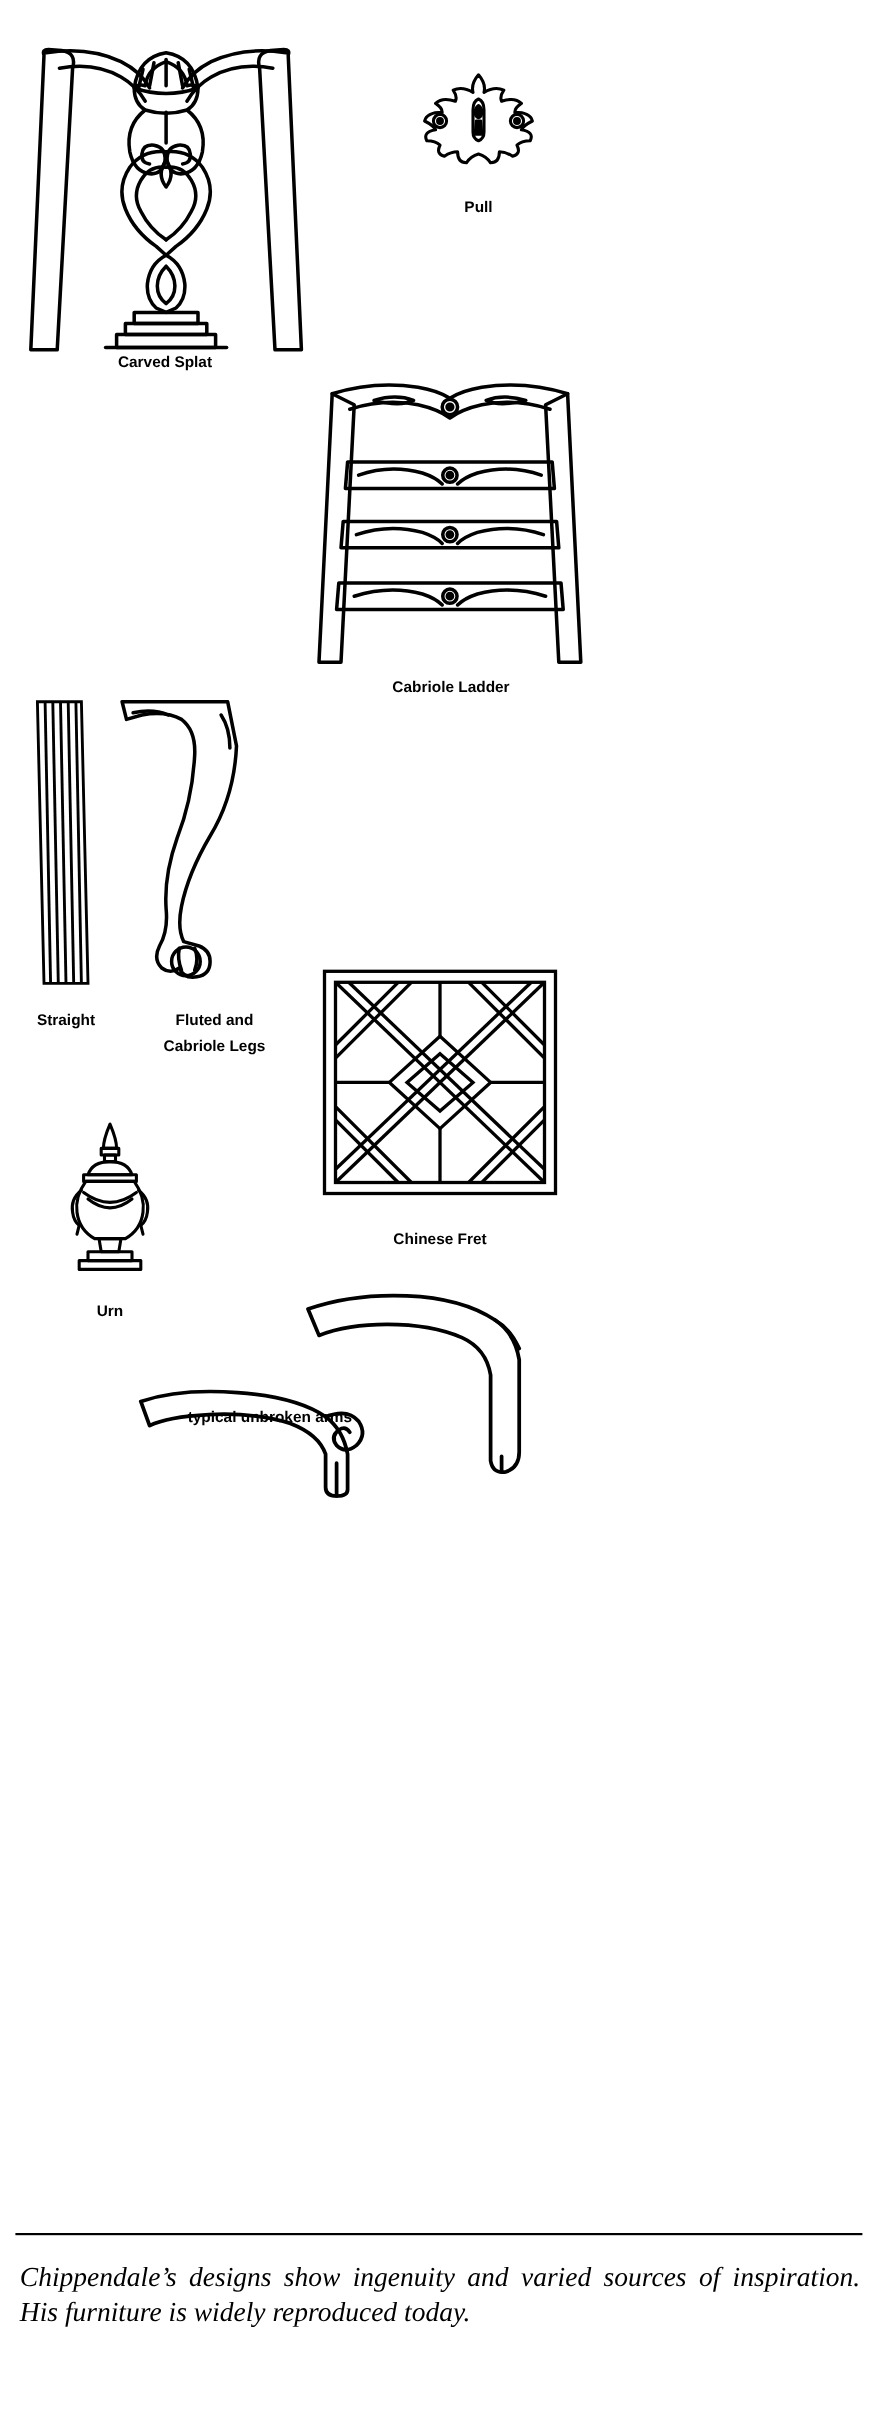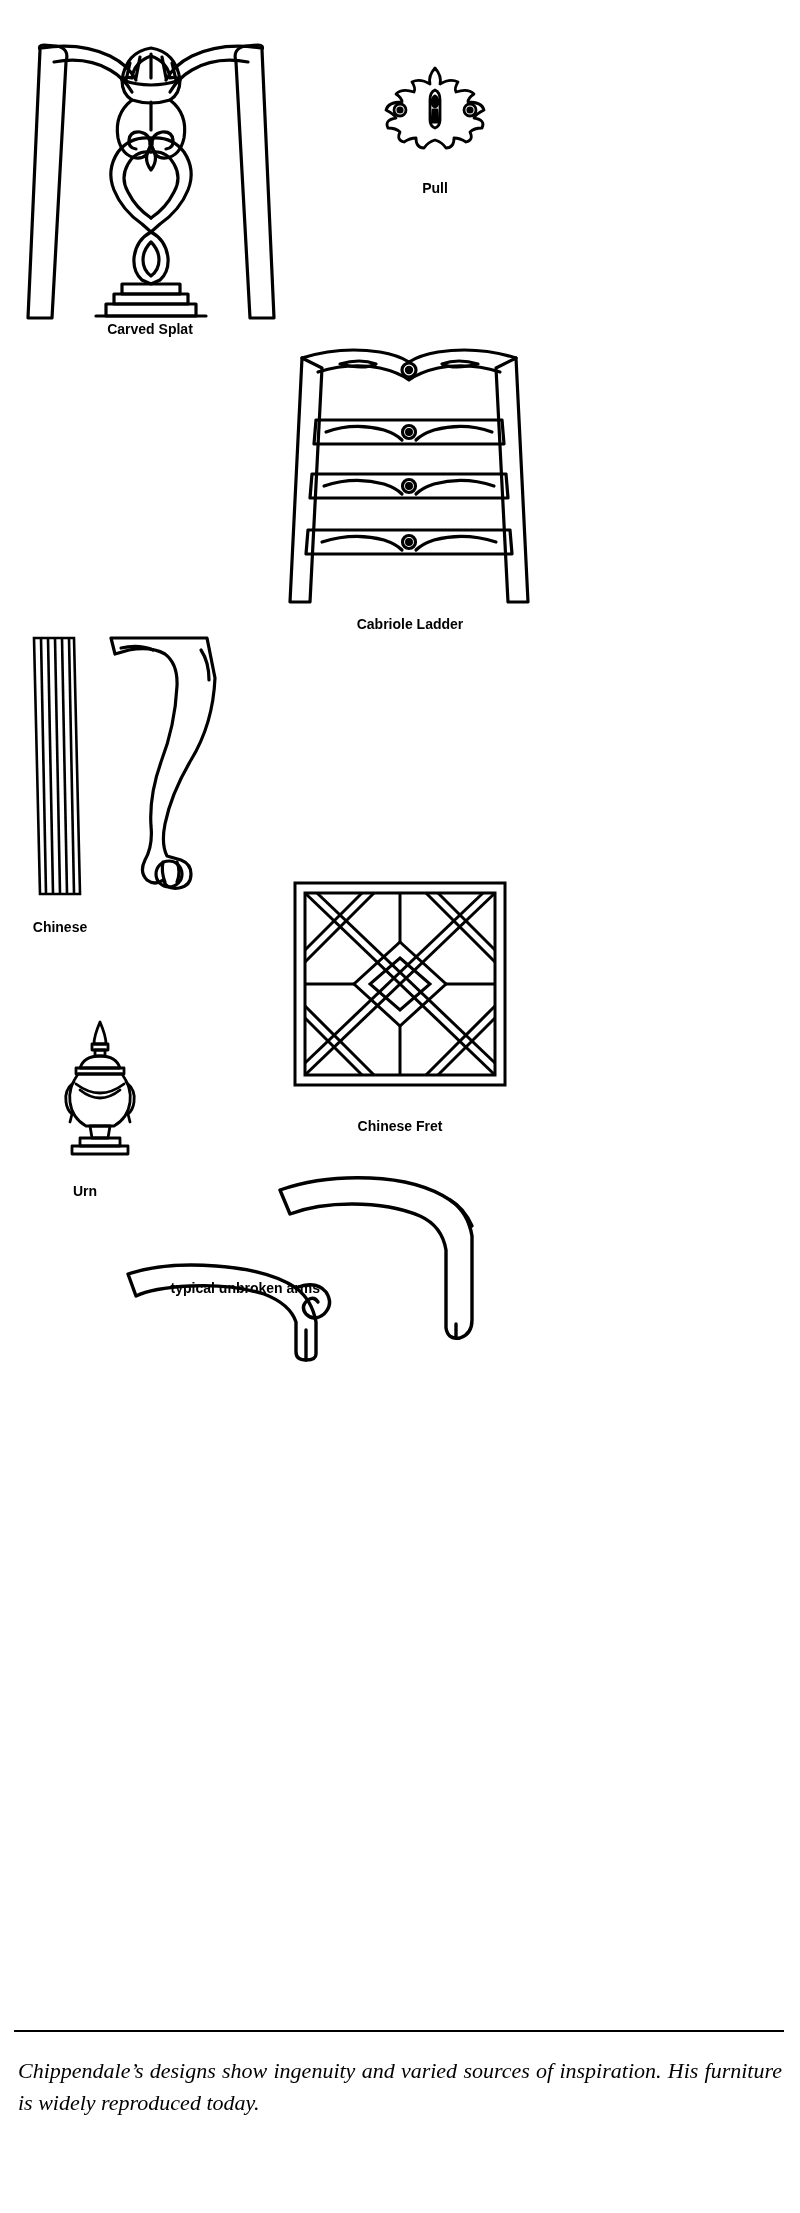--- a/index.html
+++ b/index.html
@@ -33,21 +33,21 @@
     text-align: center;
     white-space: pre-line;
   }
   .footnote {
     position: absolute;
     left: 18px;
     top: 2055px;
     width: 764px;
     font-family: "Liberation Serif", serif;
     font-style: italic;
-    font-size: 22px;
+    font-size: 25px;
     line-height: 32px;
     color: #000000;
     text-align: justify;
   }
   .rule {
     position: absolute;
     left: 14px;
     top: 2030px;
     width: 770px;
     height: 2px;
@@ -195,21 +195,21 @@
       <g fill="none" stroke="#000" stroke-width="2.6" stroke-linejoin="miter" stroke-linecap="butt">
         <path d="M4 2 L44 2 L50 258 L10 258 Z"></path>
         <path d="M11 2 L16 258"></path>
         <path d="M18 2 L23 258"></path>
         <path d="M25 2 L30 258"></path>
         <path d="M32 2 L37 258"></path>
         <path d="M39 2 L44 258"></path>
       </g>
     </svg>
   </div>
-  <div class="caption" style="left:0px; top:916px; width:120px;">Chinese</div>
+  <div class="caption" style="left:0px; top:916px; width:120px;">Straight</div>
 
   <div class="fig" style="left:105px; top:628px; width:130px; height:272px;">
     <svg width="130" height="272" viewBox="0 0 130 272">
       <g fill="none" stroke="#000" stroke-width="3.2" stroke-linejoin="round" stroke-linecap="round">
 
         <path d="M6 10
                  L102 10
                  L110 50
                  Q108 96 86 132
                  Q66 166 60 196
@@ -229,20 +229,22 @@
 
         <circle cx="64" cy="246" r="13"></circle>
         <path d="M58 234 Q56 244 60 254"></path>
         <path d="M72 234 Q76 244 72 254"></path>
 
         <path d="M96 22 Q104 34 104 52"></path>
         <path d="M16 20 Q34 16 48 22"></path>
       </g>
     </svg>
   </div>
+  <div class="caption" style="left:110px; top:916px; width:170px;">Fluted and
+Cabriole Legs</div>
 
   <div class="fig" style="left:292px; top:880px; width:216px; height:208px;">
     <svg width="216" height="208" viewBox="0 0 216 208">
       <g fill="none" stroke="#000" stroke-width="3" stroke-linejoin="miter" stroke-linecap="butt">
 
         <rect x="3" y="3" width="210" height="202"></rect>
         <rect x="13" y="13" width="190" height="182"></rect>
 
         <path d="M13 13 L203 195"></path>
         <path d="M25 13 L203 183"></path>
@@ -293,21 +295,21 @@
         <path d="M22 96 L20 104"></path>
         <path d="M76 64 Q86 72 84 84 Q83 92 78 96"></path>
         <path d="M78 96 L80 104"></path>
 
         <path d="M40 108 L60 108 L58 120 L42 120 Z"></path>
         <path d="M30 120 L70 120 L70 128 L30 128 Z"></path>
         <path d="M22 128 L78 128 L78 136 L22 136 Z"></path>
       </g>
     </svg>
   </div>
-  <div class="caption" style="left:25px; top:1180px; width:120px;">Urn</div>
+  <div class="caption" style="left:40px; top:1180px; width:120px;">Urn</div>
 
   <div class="fig" style="left:120px; top:1170px; width:400px; height:190px;">
     <svg width="400" height="190" viewBox="0 0 400 190">
       <g fill="none" stroke="#000" stroke-width="3.4" stroke-linejoin="round" stroke-linecap="round">
 
         <path d="M160 20
                  Q200 6 250 8
                  Q300 10 330 30
                  Q348 42 352 66
                  L352 150

